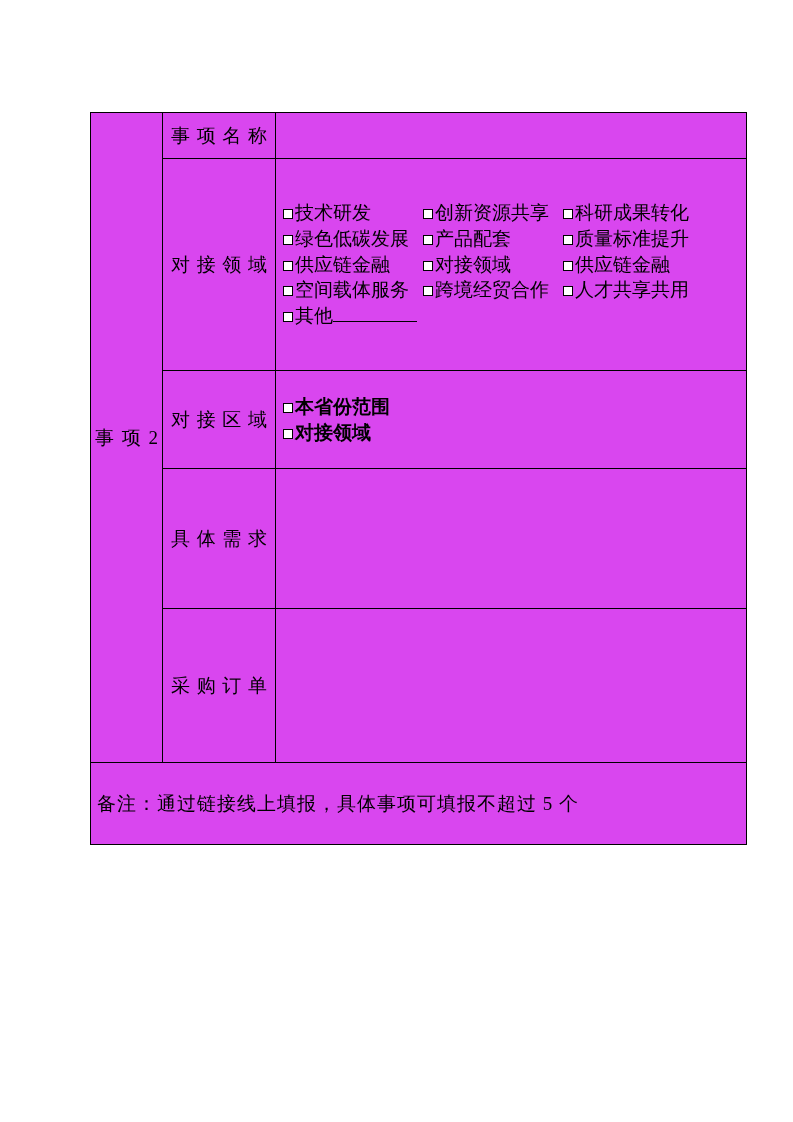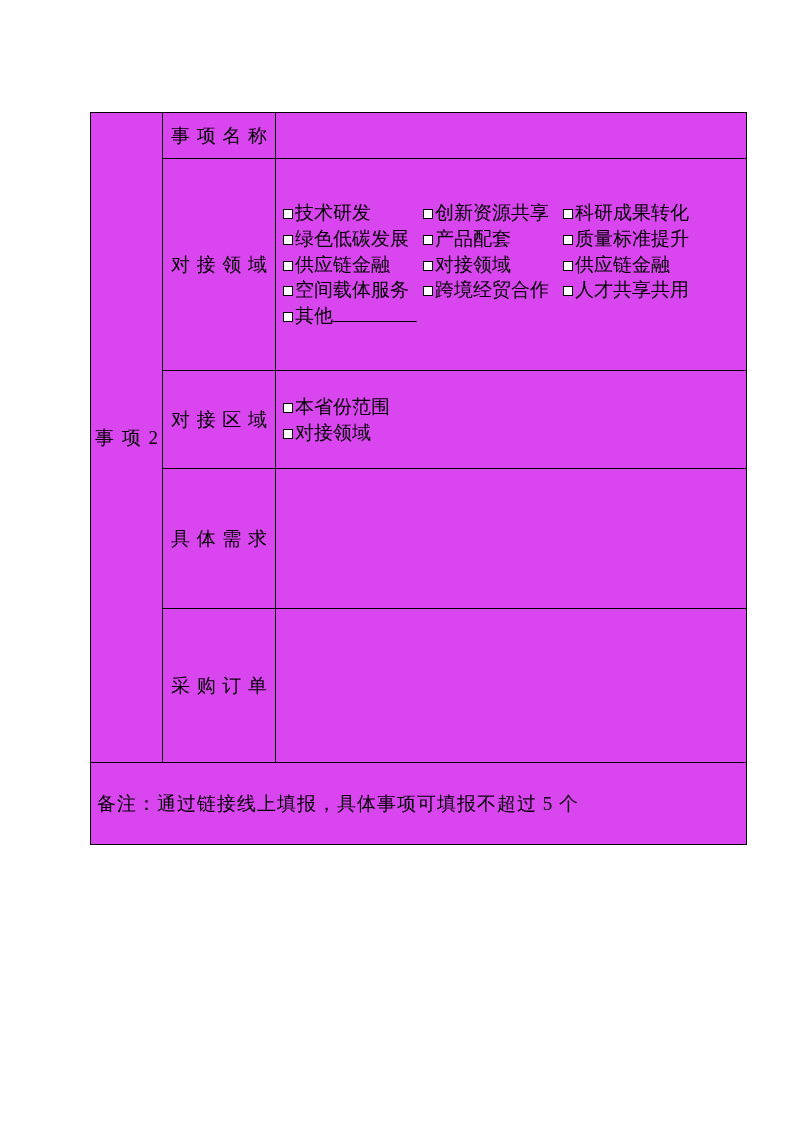--- a/index.html
+++ b/index.html
@@ -51,20 +51,21 @@
     vertical-align: middle;
   }
   .optline { white-space: nowrap; }
   .opt { display: inline-block; min-width: 140px; }
   .opt.last { min-width: 0; }
   
   td.region-opts {
     padding: 2px 4px 2px 7px;
     line-height: 43px;
     vertical-align: middle;
+    font-weight: bold;
   }
   
   .cb {
     display: inline-block;
     width: 10px; height: 10px;
     border: 1px solid #000000;
     margin-right: 2px;
     background: #ffffff;
   }
   

